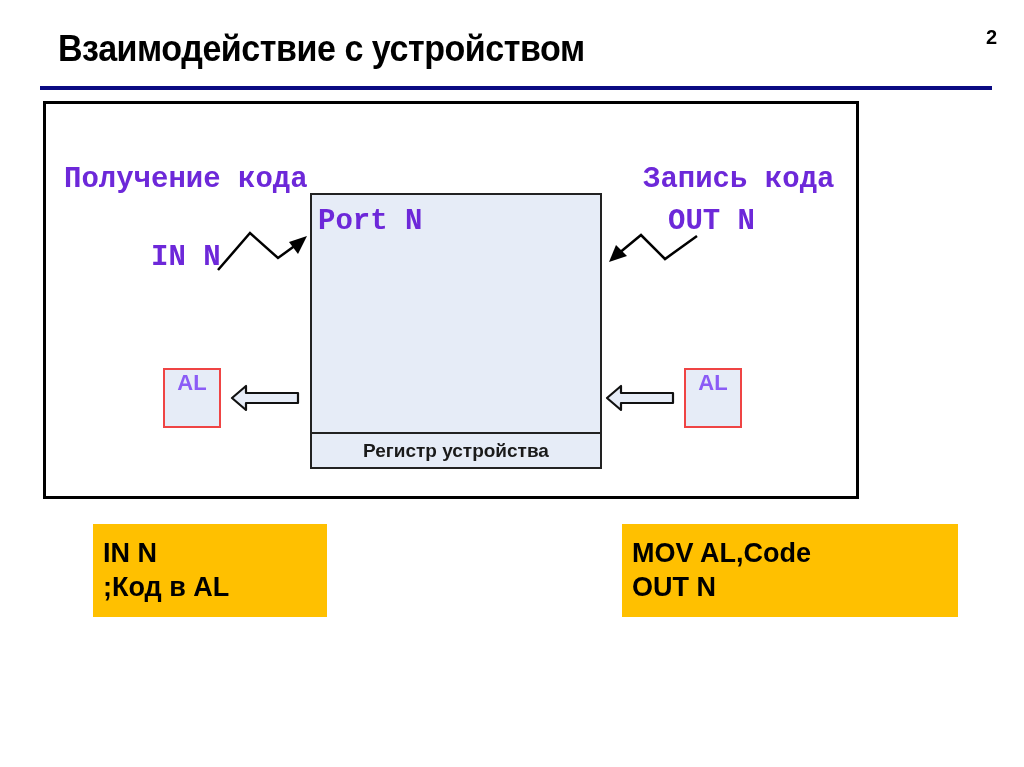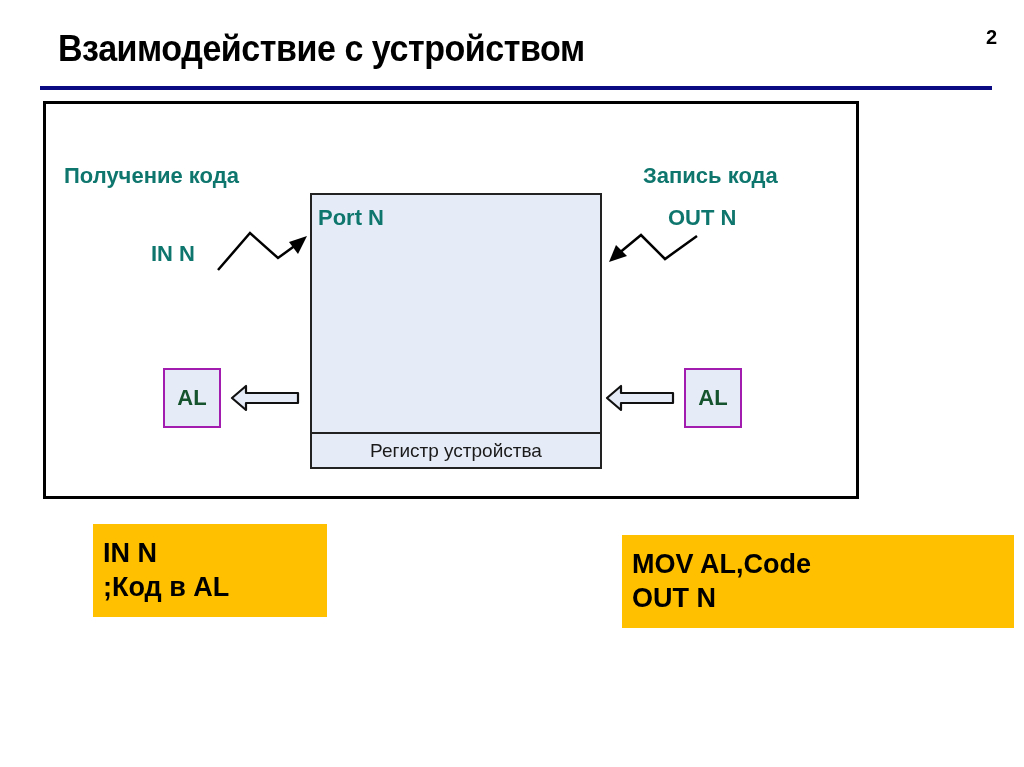--- a/index.html
+++ b/index.html
@@ -21,38 +21,39 @@
     }
     .title-rule {
       position: absolute; left: 40px; top: 86px; width: 952px; height: 4px;
       background: #0a0a82;
     }
     .frame {
       position: absolute; left: 43px; top: 101px; width: 810px; height: 392px;
       border: 3px solid #000; background: #fff;
     }
     .lbl {
-      position: absolute; font-weight: bold; font-size: 22px; white-space: nowrap;
-      color: #0f766e;
+      position: absolute; font-weight: bold; font-size: 29px; white-space: nowrap;
+      color: #6d28d9;
+      font-family: Liberation Mono, monospace;
     }
     .device-box {
       position: absolute; left: 310px; top: 193px; width: 292px; height: 276px;
       border: 2px solid #222; background: #e6ecf7; box-sizing: border-box;
     }
     .register-bar {
       position: absolute; left: 0; right: 0; bottom: 0; height: 35px;
       border-top: 2px solid #222; box-sizing: border-box;
       display: flex; align-items: center; justify-content: center;
-      font-weight: normal; font-size: 19px; color: #1a1a1a;
+      font-weight: bold; font-size: 19px; color: #1a1a1a;
     }
     .al-box {
       position: absolute; width: 58px; height: 60px;
-      border: 2px solid #a21caf; background: #e6ecf7; box-sizing: border-box;
-      display: flex; align-items: center; justify-content: center;
-      font-weight: bold; font-size: 22px; color: #14532d;
+      border: 2px solid #ef4444; background: #e6ecf7; box-sizing: border-box;
+      display: flex; align-items: flex-start; justify-content: center;
+      font-weight: bold; font-size: 22px; color: #8b5cf6;
     }
     .code-box {
       position: absolute; background: #ffc000;
       font-weight: bold; font-size: 27px; line-height: 34px;
       padding: 12px 10px; box-sizing: border-box; color: #000;
     }
     svg.arrows { position: absolute; left: 0; top: 0; }
   </style>
 </head>
 <body>
@@ -100,16 +101,16 @@
 
   <g>
     <polygon points="607,398 621,386 621,393 673,393 673,403 621,403 621,410" fill="#e6ecf7" stroke="#111" stroke-width="2.2" stroke-linejoin="round"></polygon>
   </g>
 </svg>
 
 <div class="code-box" style="left:93px; top:524px; width:234px; height:93px;">
   <div>IN N</div>
   <div>;Код в AL</div>
 </div>
-<div class="code-box" style="left:622px; top:524px; width:392px; height:93px;margin-top:11px;">
+<div class="code-box" style="left:622px; top:524px; width:336px; height:93px;">
   <div>MOV AL,Code</div>
   <div>OUT N</div>
 </div>
 
 </body></html>

